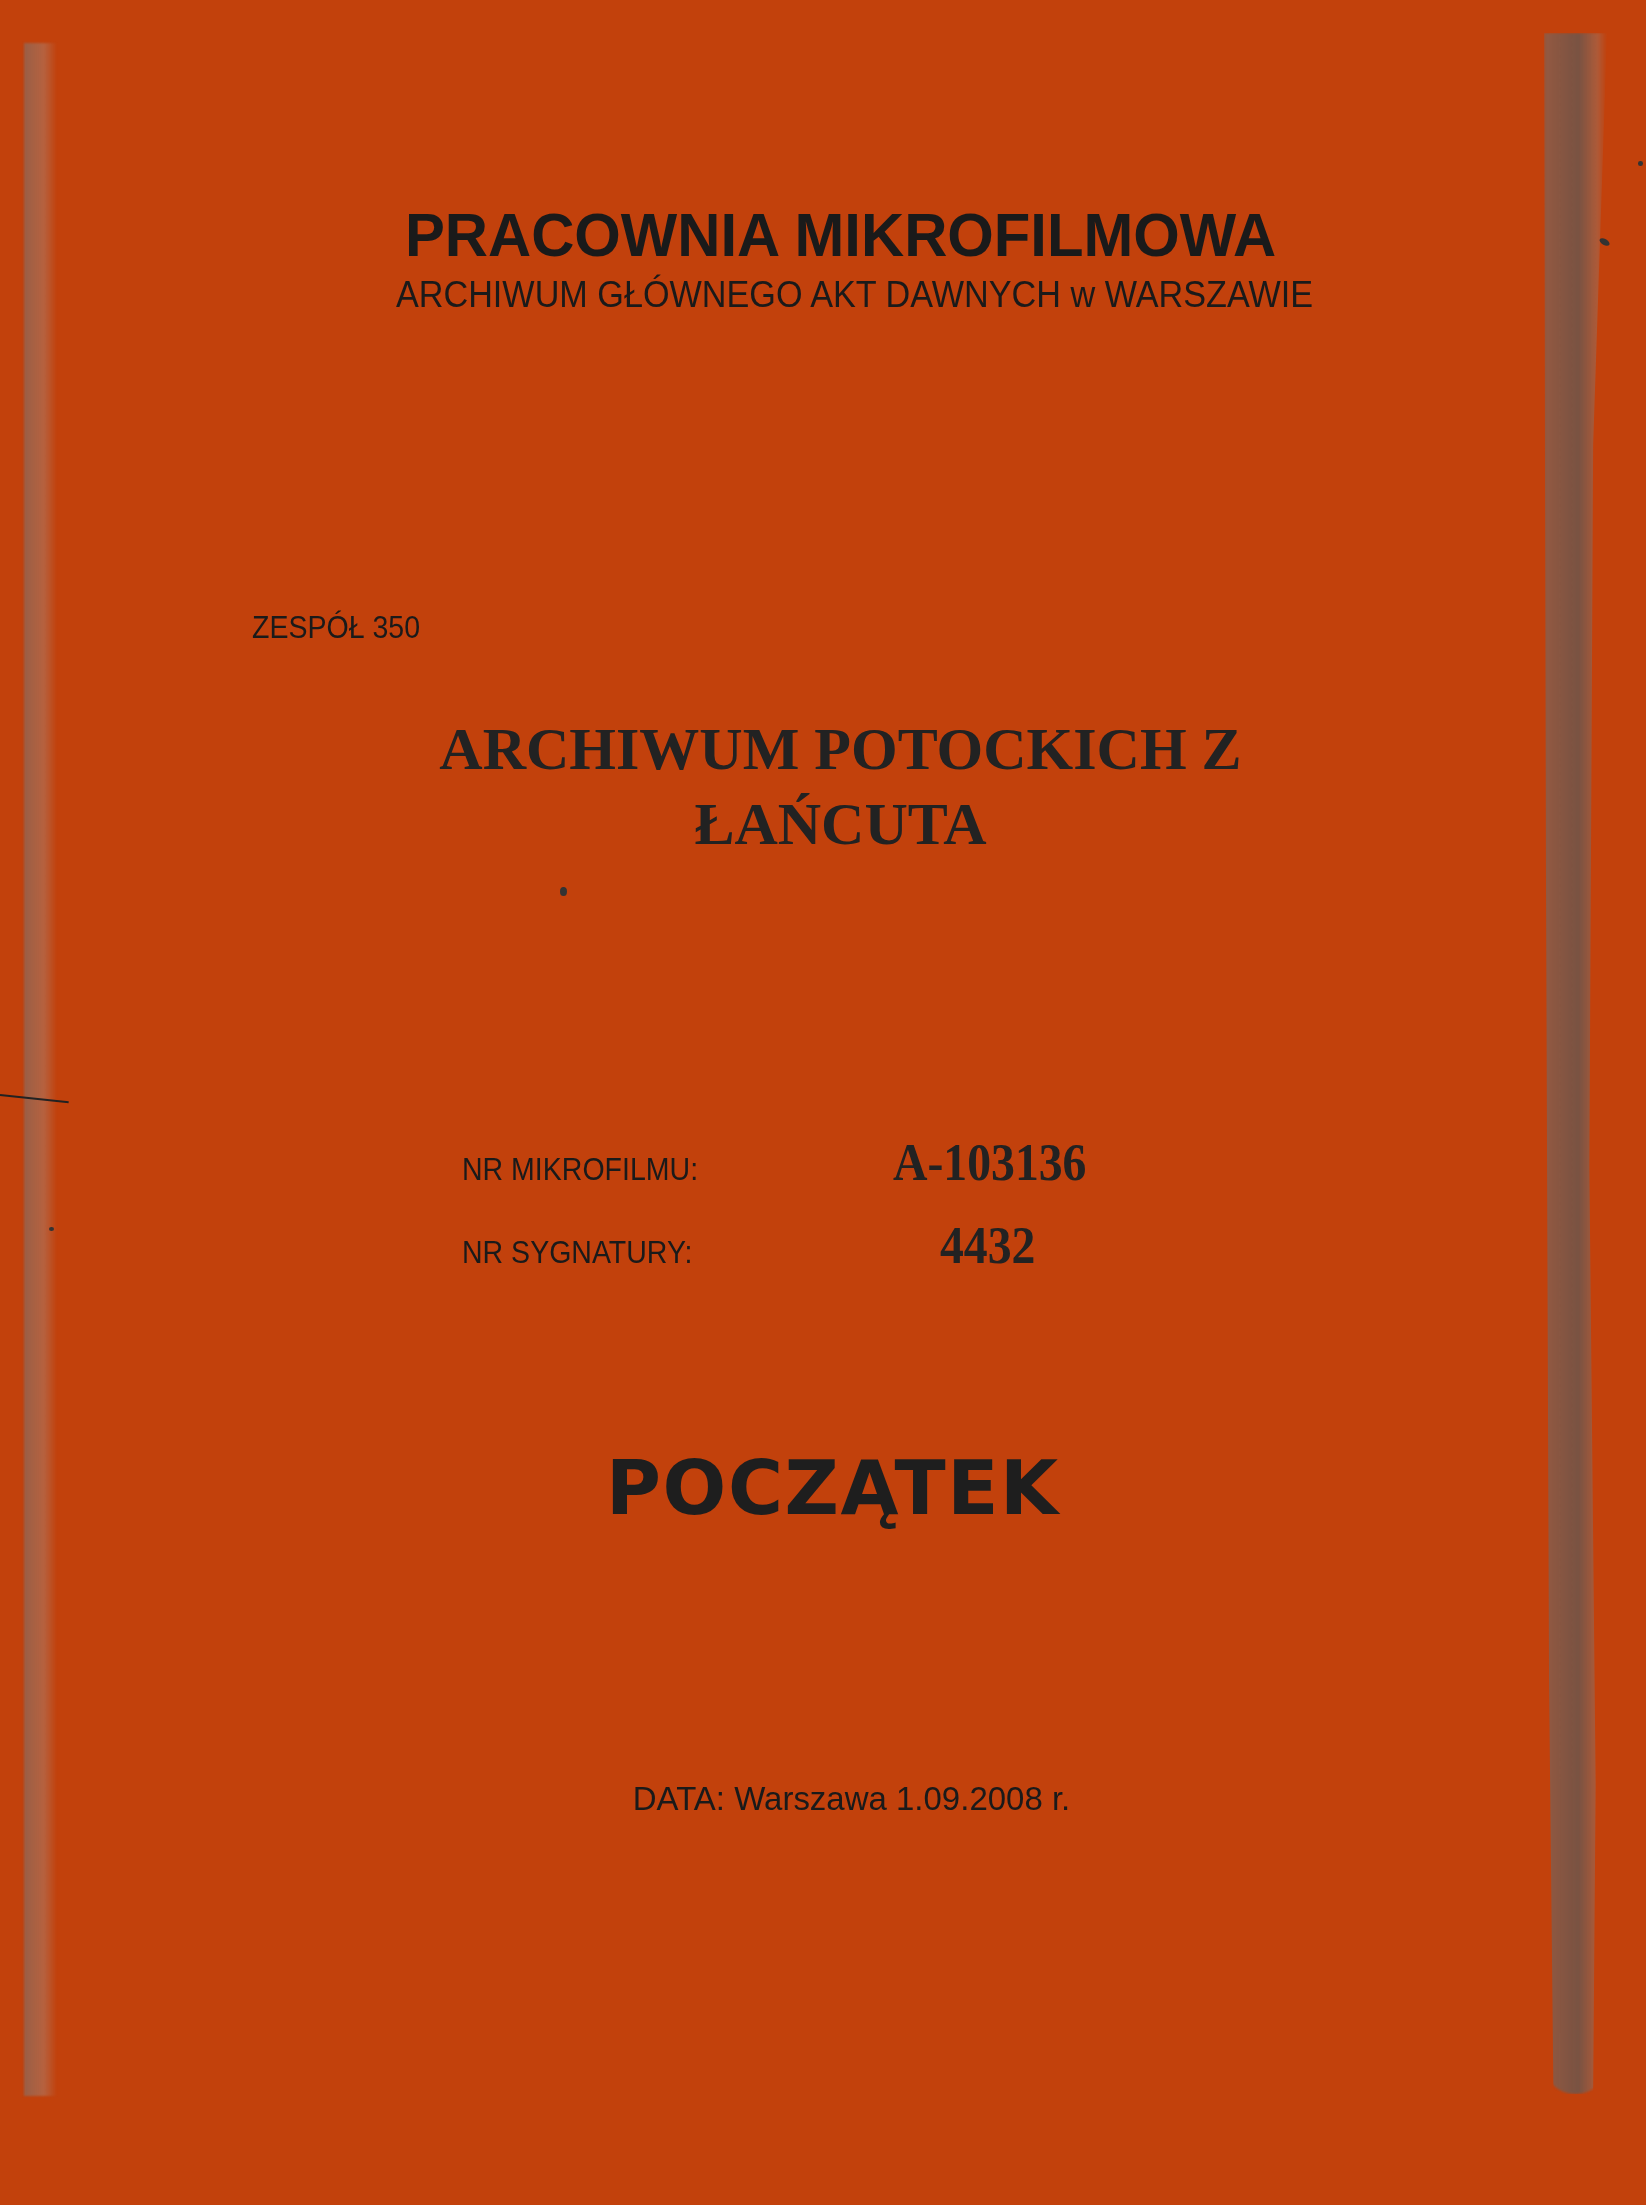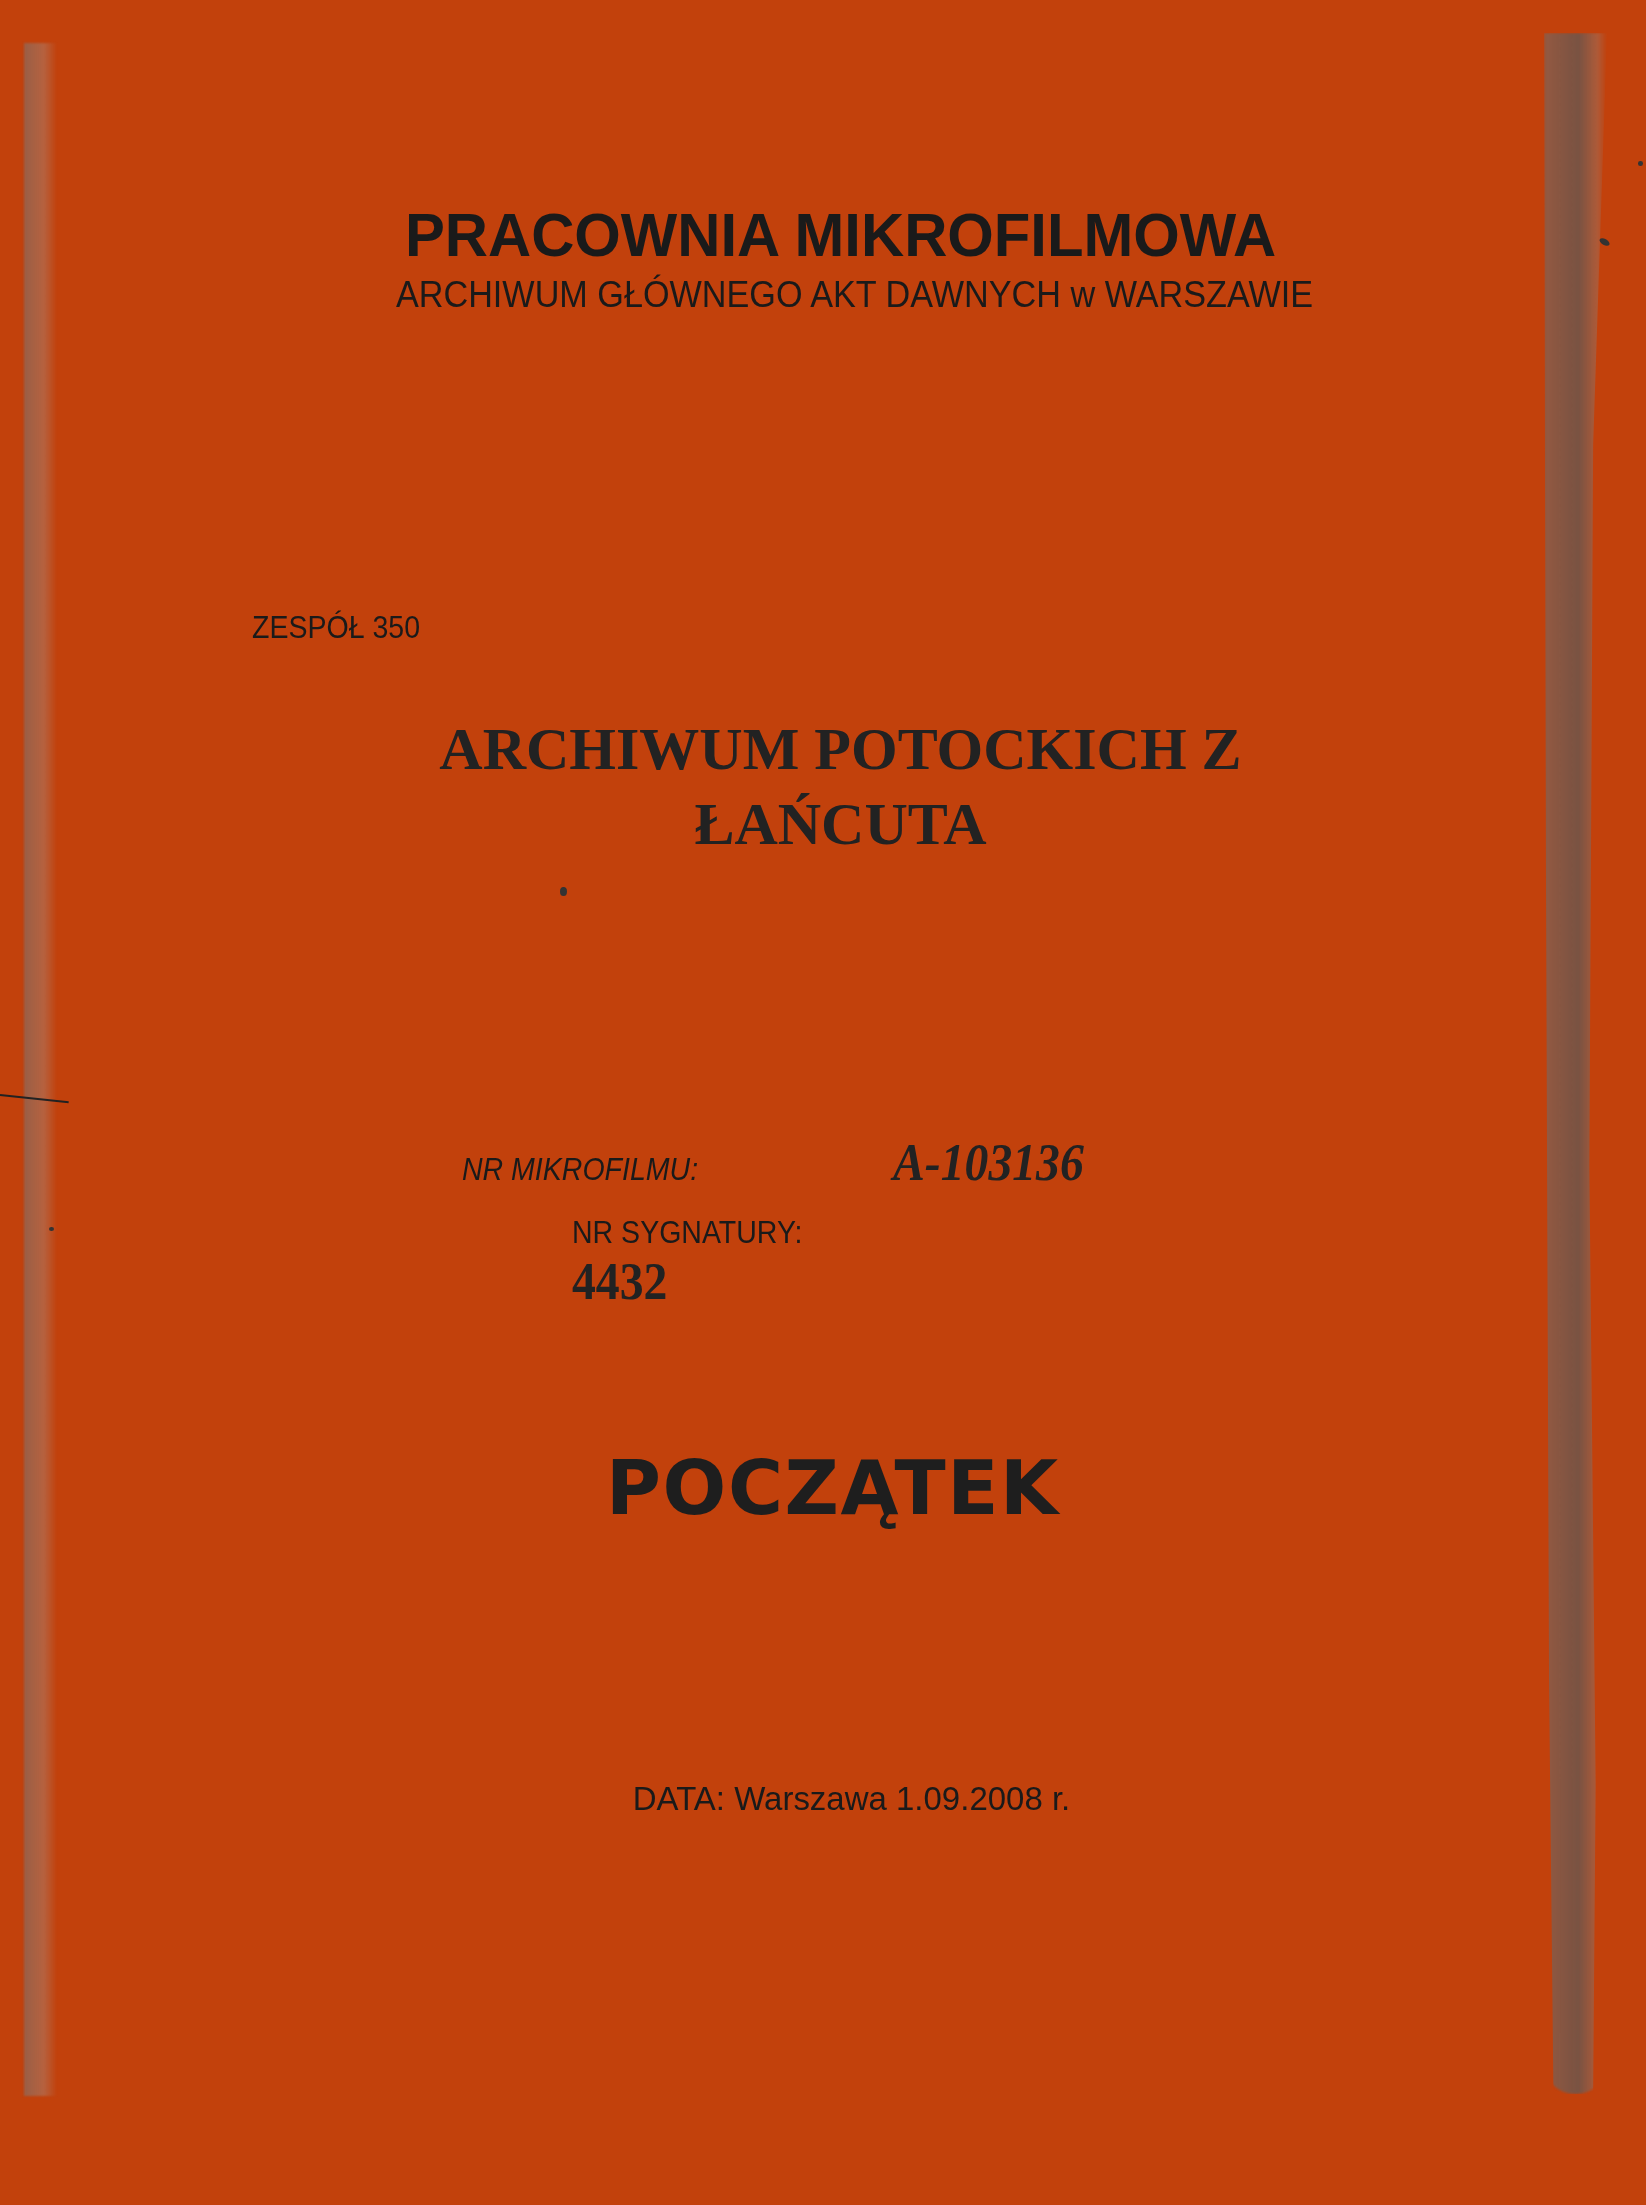--- a/index.html
+++ b/index.html
@@ -108,23 +108,23 @@
       transform-origin: left;
     }
     .meta-value {
       font-family: "Liberation Serif", serif;
       font-weight: bold;
       font-size: 53px;
       color: #222;
       transform: scaleX(0.9);
       transform-origin: left;
     }
-    .meta-row-1 { top: 1132px; font-style: italic; }
+    .meta-row-1 { top: 1132px; }
     .meta-row-1 .meta-value { margin-left: 63px; }
-    .meta-row-2 { top: 1215px; flex-direction: column; }
+    .meta-row-2 { top: 1215px; }
     .meta-row-2 .meta-value { margin-left: 110px; }
 
     .status-title {
       top: 1444px;
       font-family: "DejaVu Sans", sans-serif;
       font-weight: bold;
       font-size: 75px;
       left: 9.4px;
       letter-spacing: 1.6px;
       color: #1e1e1e;

